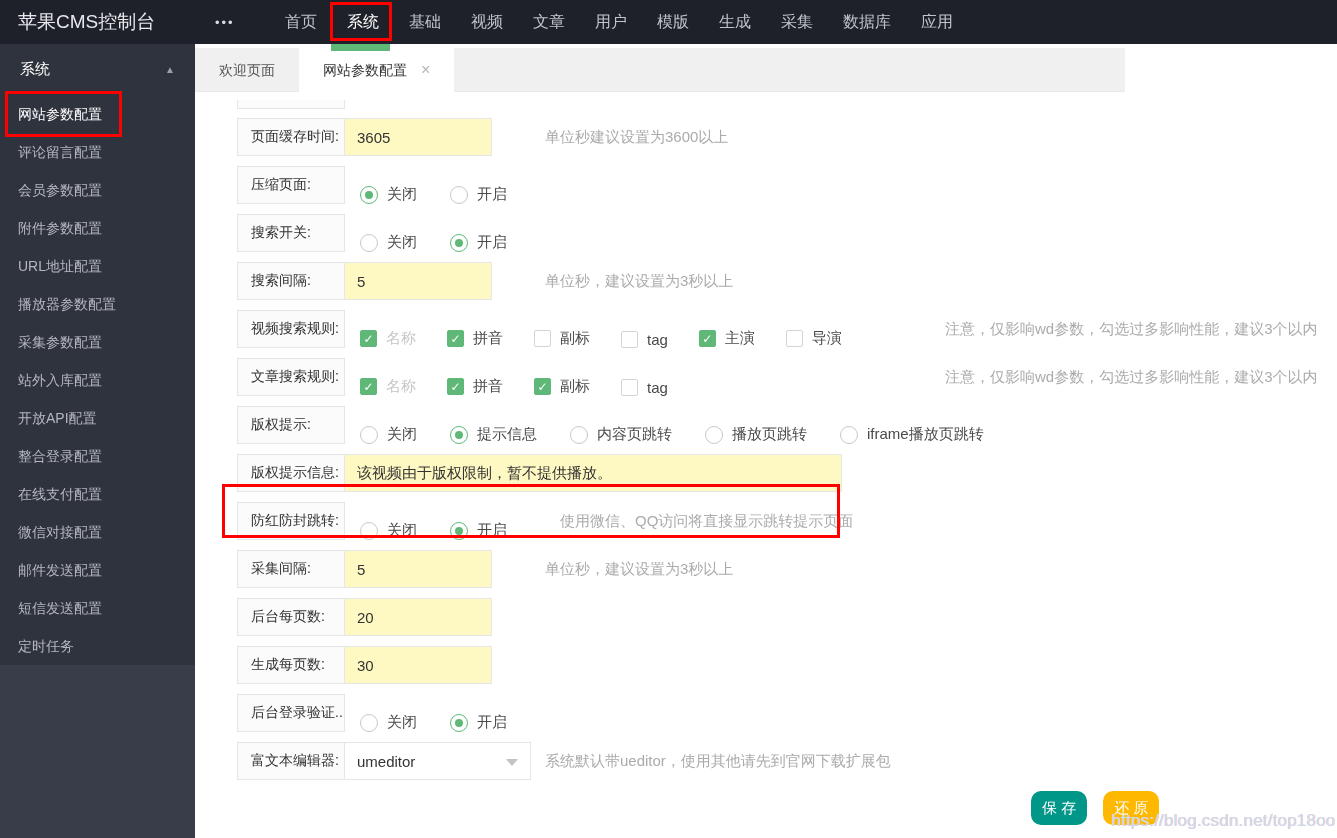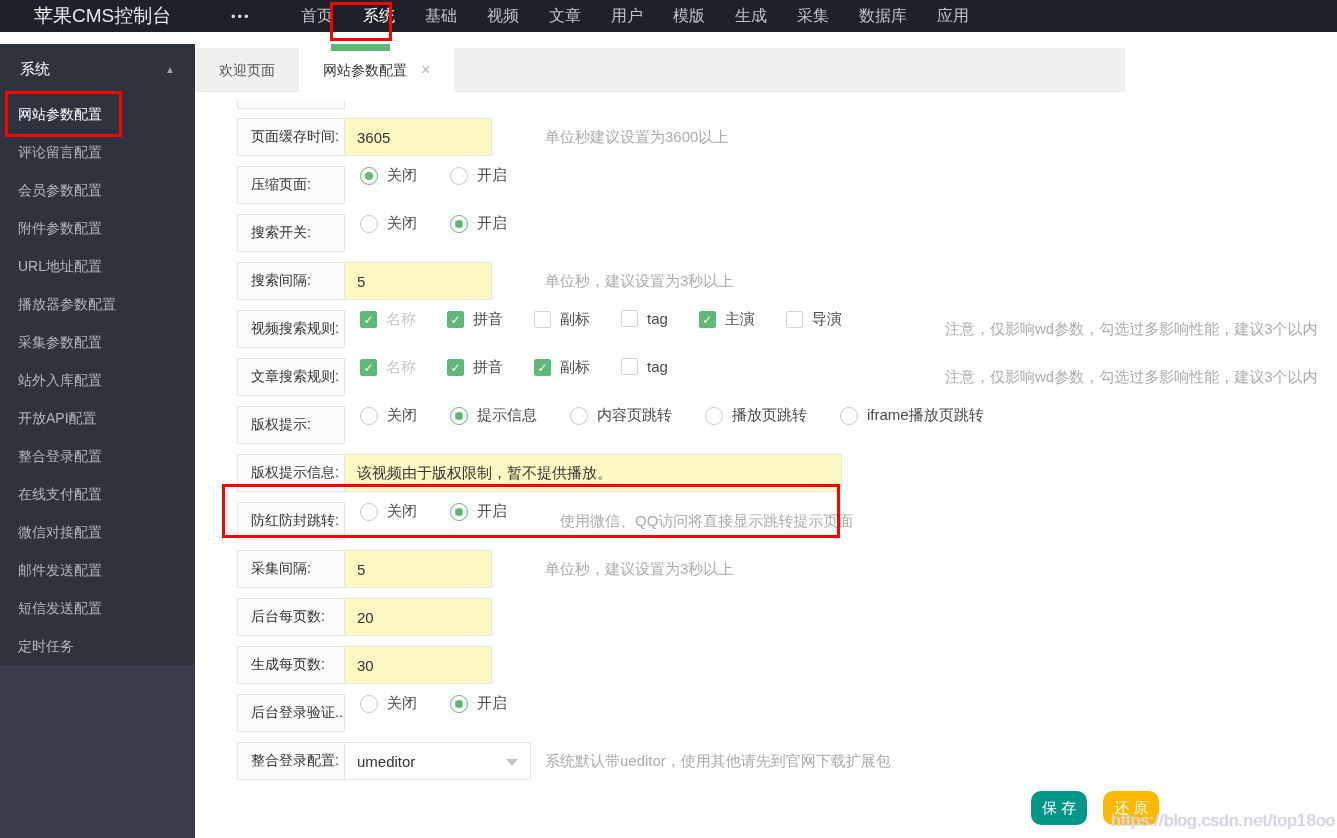--- a/index.html
+++ b/index.html
@@ -6,22 +6,22 @@
     --green:#5FB878; --teal:#009688; --yellow:#FFB800; --red:#FF0000;
     --topbar:#1E212A; --sidebar:#393D49; --sidemenu:#2F333E; --tabbar:#F0F0F0;
     --border:#e6e6e6; --hint:#ababab; --watermark:#CCD9E9;
   }
   *{box-sizing:border-box;}
   html,body{margin:0;padding:0;}
   body{width:1337px;height:838px;position:relative;overflow:hidden;background:#fff;
        font-family:"Liberation Sans","DejaVu Sans",sans-serif;}
 
   
-  .topbar{position:absolute;left:0;top:0;width:1337px;height:32px;background:var(--topbar);
-          display:flex;align-items:center;z-index:3;padding-left:16px;}
+  .topbar{position:absolute;left:0;top:0;width:1337px;height:44px;background:var(--topbar);
+          display:flex;align-items:center;z-index:3;}
   .logo{width:215px;padding-left:18px;color:#e6e8ec;font-size:19px;white-space:nowrap;}
   .more-dots{color:#d8dade;font-size:13px;letter-spacing:2px;width:22px;}
   .topnav{display:flex;margin-left:33px;height:44px;}
   .topnav .nav-item{padding:0 15px;line-height:44px;font-size:16px;color:#bfc3ca;cursor:pointer;white-space:nowrap;}
   .topnav .nav-item.active{color:#ffffff;}
   .active-nav-indicator{position:absolute;left:331px;top:44px;width:59px;height:7px;background:var(--green);z-index:6;}
 
   
   .sidebar{position:absolute;left:0;top:44px;width:195px;height:794px;background:var(--sidebar);z-index:2;}
   .side-menu-block{background:var(--sidemenu);}
@@ -52,21 +52,21 @@
              color:#333;font-size:14px;display:flex;align-items:center;padding-left:13px;
              white-space:nowrap;overflow:hidden;}
   .row-input{border:1px solid var(--border);margin-left:-1px;background:#fef9c3;color:#333;
              font-size:15px;display:flex;align-items:center;padding:0 12px;white-space:nowrap;}
   .select-box{position:relative;width:187px;border:1px solid var(--border);margin-left:-1px;
               background:#fff;color:#333;font-size:15px;display:flex;align-items:center;
               padding:0 12px;cursor:pointer;}
   .select-caret{position:absolute;right:12px;top:16px;width:0;height:0;
                 border-left:6px solid transparent;border-right:6px solid transparent;
                 border-top:7px solid #c3c3c3;}
-  .controls{display:flex;align-items:flex-start;margin-left:15px;}
+  .controls{display:flex;align-items:flex-end;margin-left:15px;}
   .radio{display:flex;align-items:center;margin-right:33px;cursor:pointer;}
   .radio-circle{width:18px;height:18px;border-radius:50%;border:1px solid #c9c9c9;background:#fff;
                 margin-right:9px;position:relative;flex:none;}
   .radio.selected .radio-circle{border-color:var(--green);}
   .radio.selected .radio-circle::after{content:"";position:absolute;left:4px;top:4px;width:8px;height:8px;
                 border-radius:50%;background:var(--green);}
   .radio-label{font-size:15px;color:#4a4a4a;white-space:nowrap;}
   .checkbox{display:flex;align-items:center;margin-right:31px;cursor:pointer;}
   .checkbox-box{width:17px;height:17px;border:1px solid #d4d4d4;border-radius:2px;background:#fff;
                 margin-right:9px;display:flex;align-items:center;justify-content:center;
@@ -307,21 +307,21 @@
             <span class="radio-circle"></span>
             <span class="radio-label">关闭</span>
           </label>
           <label class="radio selected">
             <span class="radio-circle"></span>
             <span class="radio-label">开启</span>
           </label>
         </div>
       </div>
       <div class="form-row">
-        <div class="row-label">整合登录配置:</div>
+        <div class="row-label">富文本编辑器:</div>
         <div class="select-box">
           <span>umeditor</span>
           <span class="select-caret"></span>
         </div>
         <div class="hint hint-pos-a">系统默认带ueditor，使用其他请先到官网下载扩展包</div>
       </div>
     </div>
   <div class="actions">
     <button class="btn btn-save">保 存</button>
     <button class="btn btn-restore">还 原</button>

